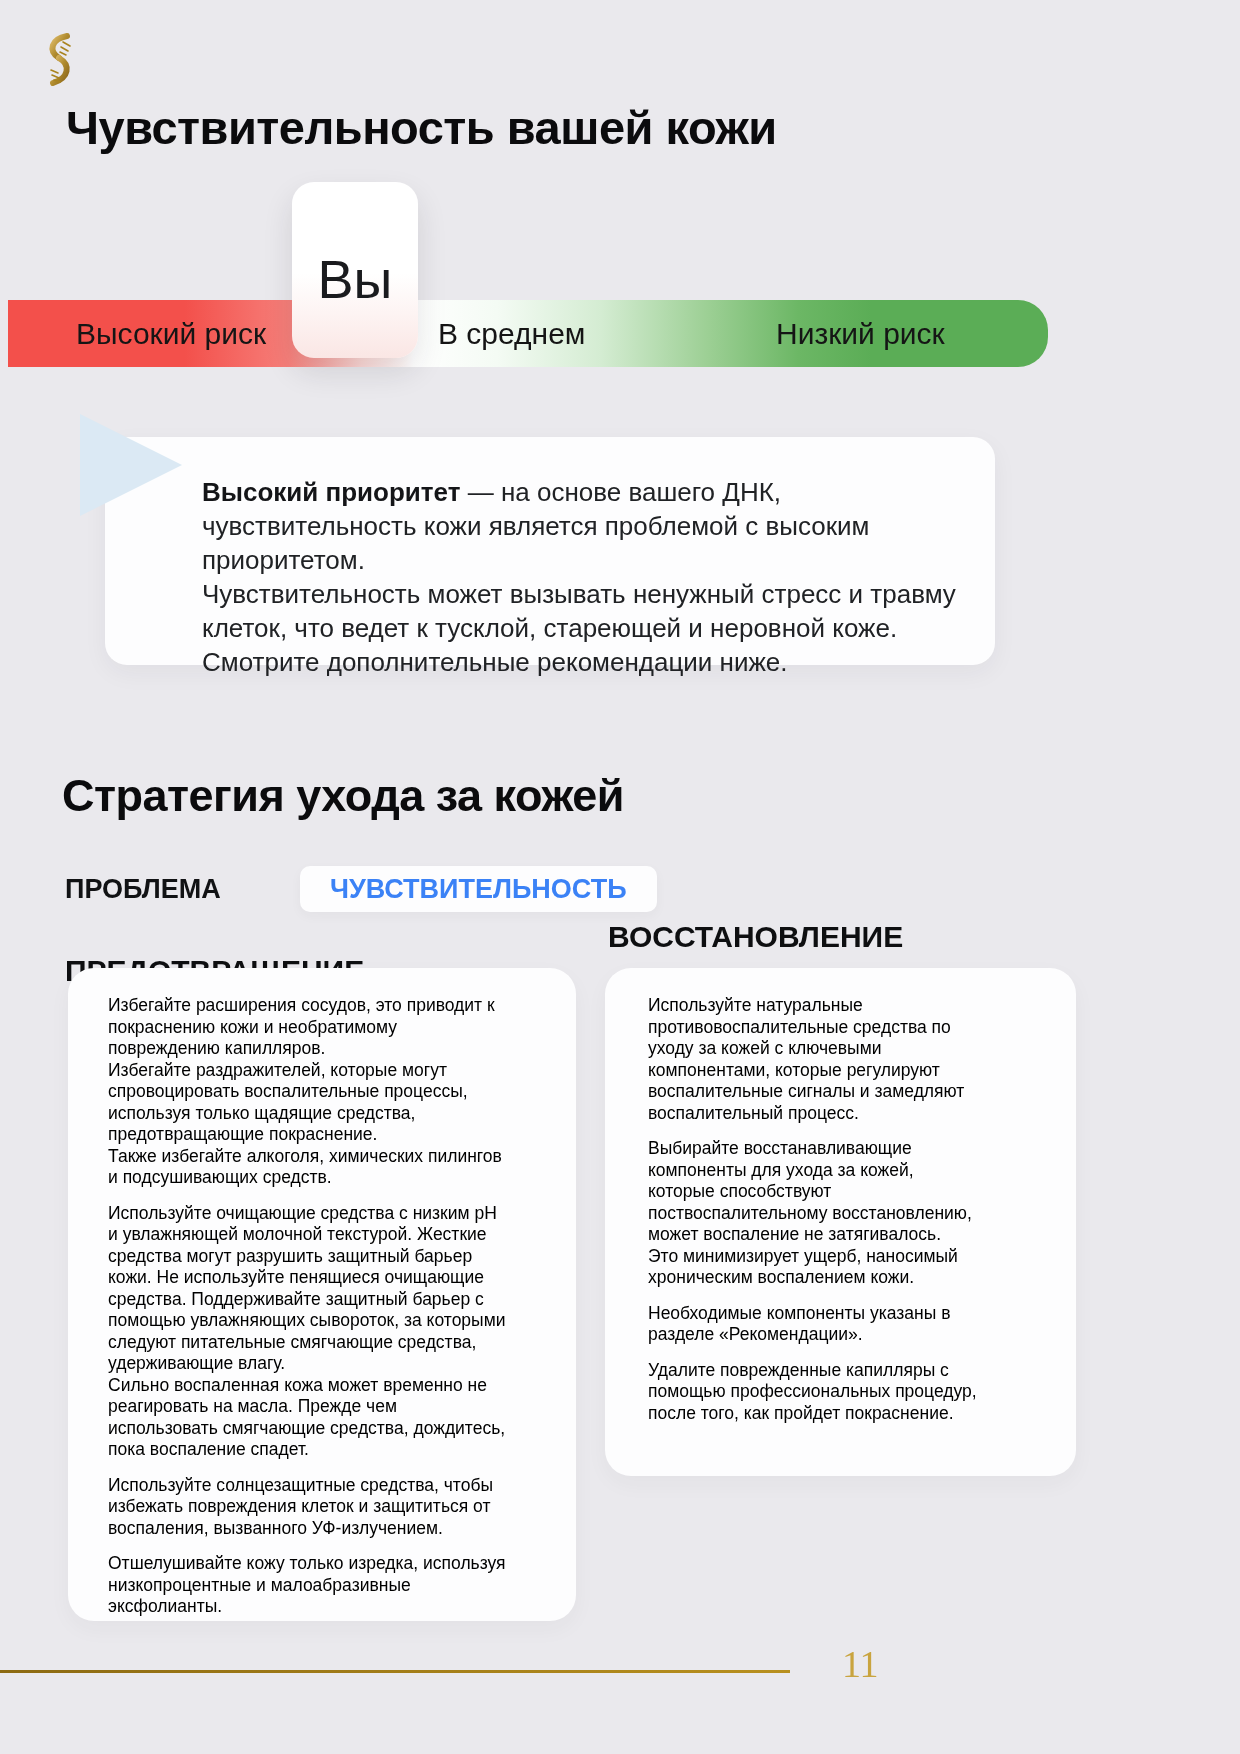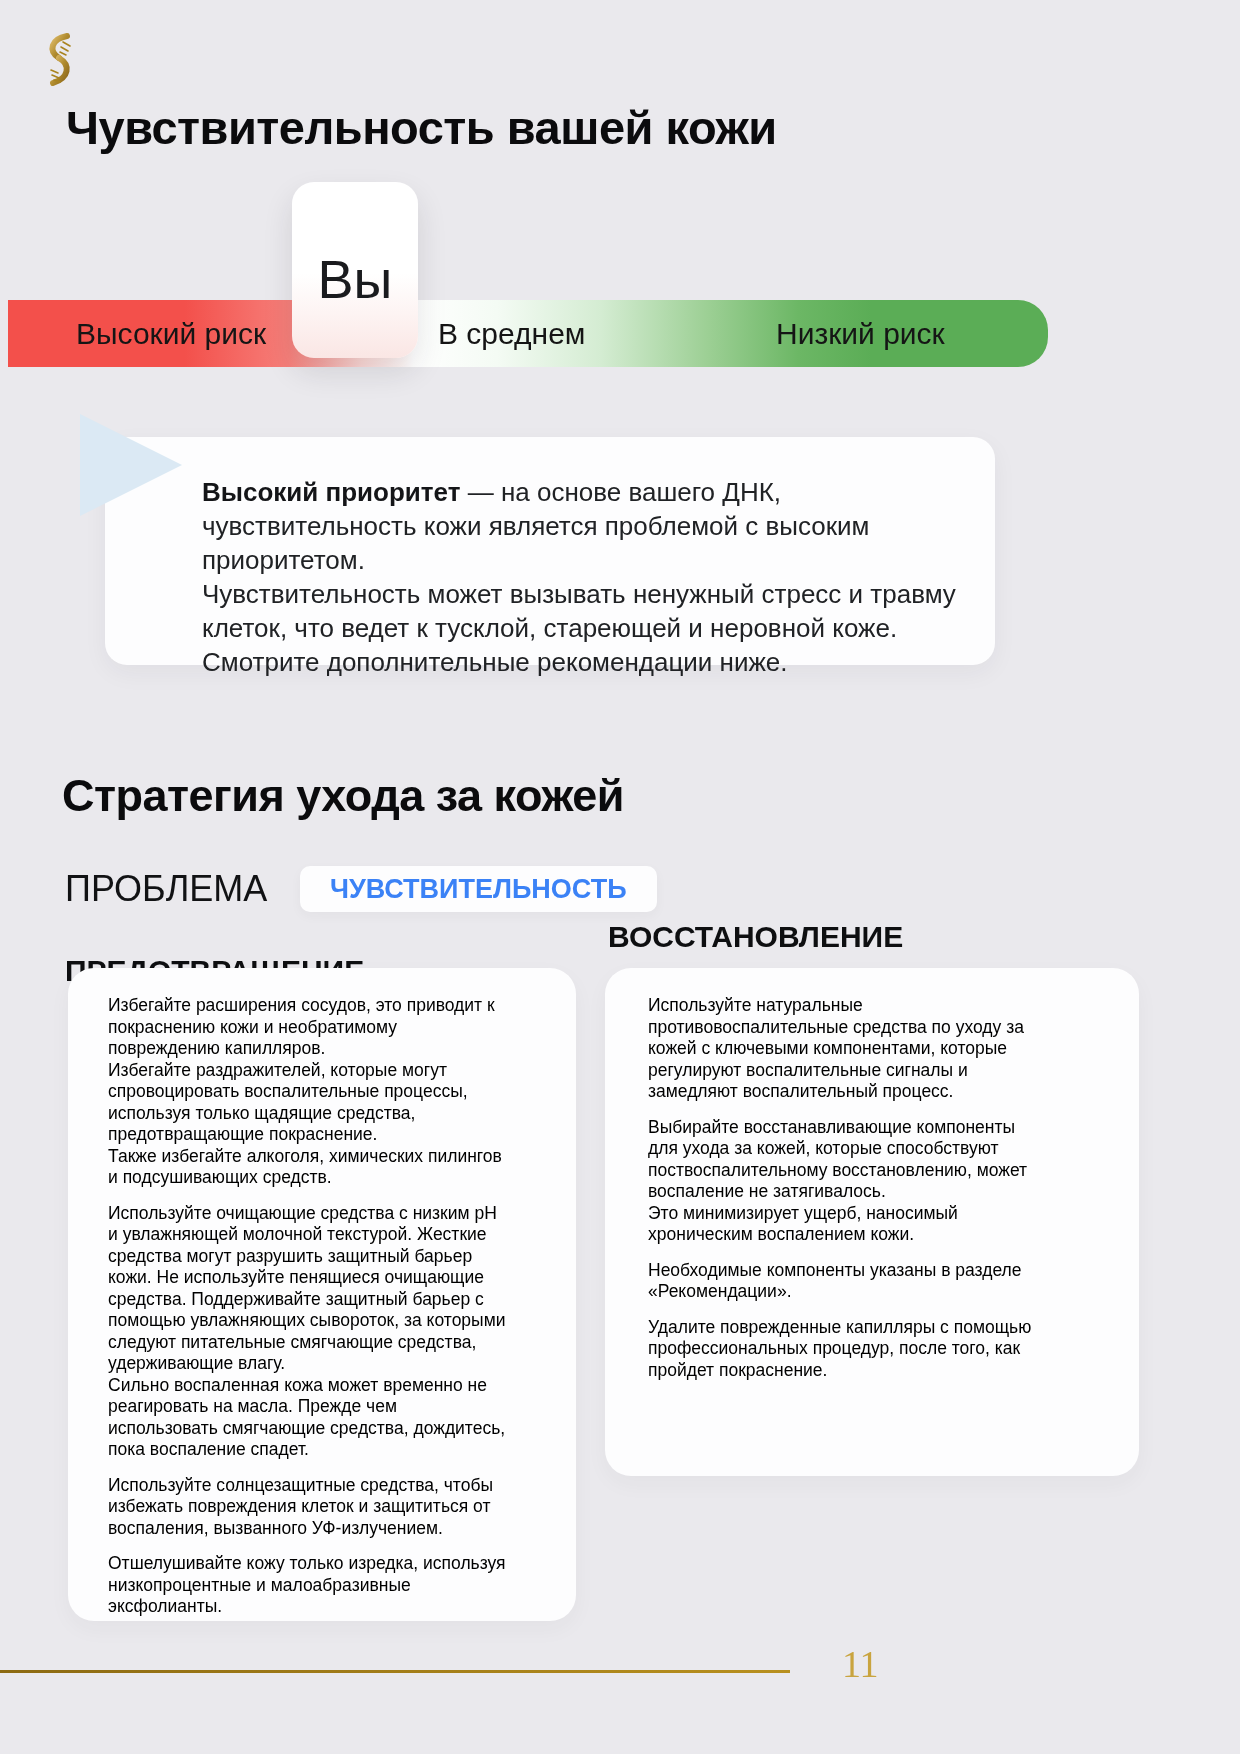--- a/index.html
+++ b/index.html
@@ -29,31 +29,31 @@
   
   .callout{position:absolute;left:105px;top:408px;width:890px;height:228px;background:#fdfdfe;border-radius:22px;z-index:3;
     box-shadow:0 8px 24px rgba(40,40,60,0.05);box-sizing:border-box;padding:38px 22px 0 97px;margin-top:29px;}
   .callout-text{font-size:26px;line-height:34px;color:#202225;white-space:pre-line;}
   .callout-text b{font-weight:700;color:#141518;}
   .callout-arrow{position:absolute;left:80px;top:414px;width:0;height:0;z-index:4;
     border-top:51px solid transparent;border-bottom:51px solid transparent;border-left:102px solid #dbe9f4;}
 
   
   .h2{position:absolute;left:62px;top:770px;font-size:45px;font-weight:800;letter-spacing:-0.5px;color:#0b0b0d;}
-  .problem-label{position:absolute;left:65px;top:866px;height:46px;line-height:46px;font-size:36px;font-weight:400;color:#111214;}
+  .problem-label{position:absolute;left:65px;top:866px;height:46px;line-height:46px;font-size:27px;font-weight:700;color:#111214;}
   .problem-pill{position:absolute;left:300px;top:866px;height:46px;line-height:46px;background:#fdfdfe;border-radius:10px;
     padding:0 30px;font-size:27px;font-weight:800;color:#3b82f6;box-shadow:0 4px 12px rgba(40,40,60,0.04);}
   .col-header{position:absolute;top:920px;font-size:30px;font-weight:800;color:#0e0f11;}
   .col-header.left{left:65px;margin-top:34px;}
   .col-header.right{left:608px;}
 
   .card{position:absolute;top:968px;background:#fdfdfe;border-radius:26px;box-sizing:border-box;
     box-shadow:0 8px 22px rgba(40,40,60,0.04);padding:27px 68px 20px 40px;}
   .card.left{left:68px;width:508px;height:653px;}
-  .card.right{left:605px;width:534px;height:508px;padding-left:43px;padding-right:99px;}
+  .card.right{left:605px;width:471px;height:508px;padding-left:43px;padding-right:99px;}
   .card p{margin:0 0 14px 0;font-size:17.5px;line-height:21.5px;color:#000000;white-space:pre-line;}
 
   
   .footer-line{position:absolute;left:0;top:1670px;width:790px;height:3px;background:linear-gradient(90deg,#8c6a12,#b8901f);}
   .page-num{position:absolute;left:842px;top:1642px;font-family:"Liberation Serif",serif;font-size:38px;color:#c9a43f;}
 </style>
 </head>
 <body>
 
 <div class="page">

